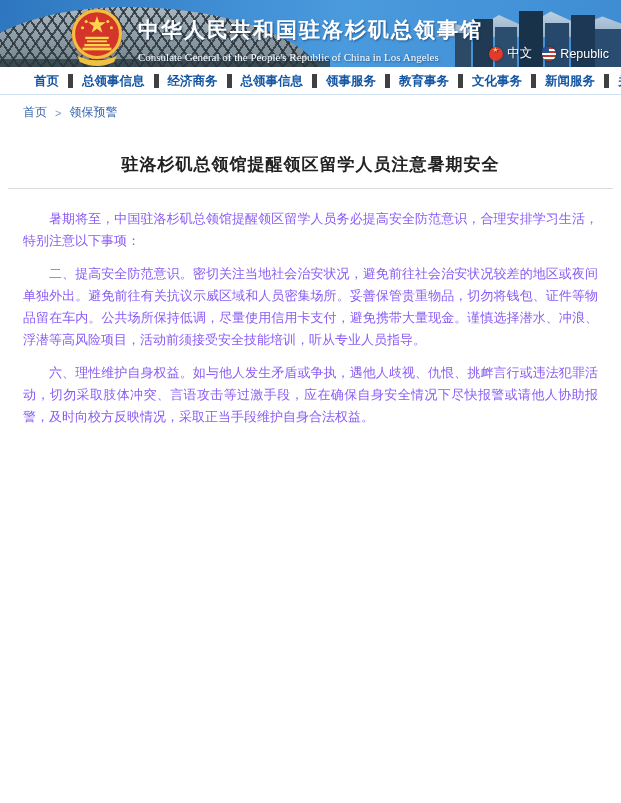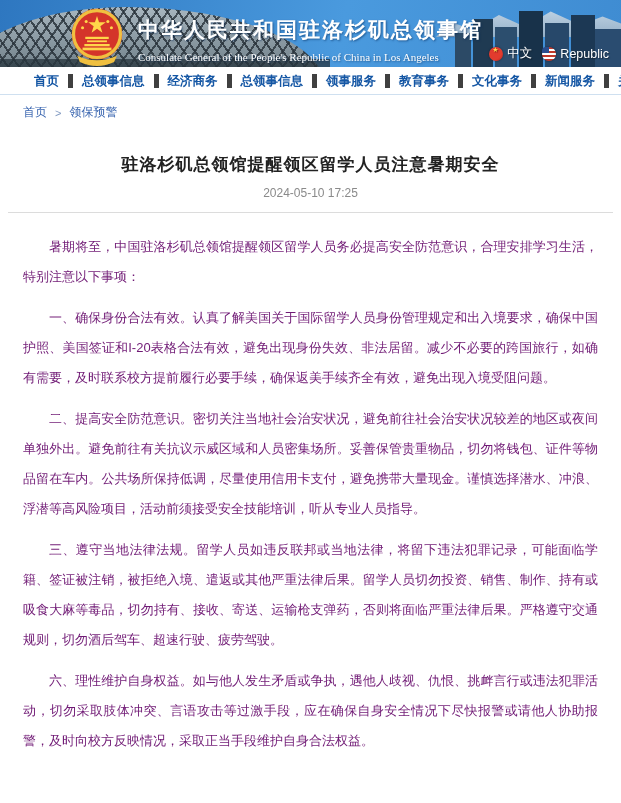--- a/index.html
+++ b/index.html
@@ -78,21 +78,21 @@
   }
   .breadcrumb .crumb { cursor:pointer; }
   .breadcrumb .sep { color:#7f98c0; font-size:11px; }
   
   .article-head { text-align:center; padding:26px 12px 0; }
   .article-title { font-size:17px; font-weight:bold; color:#222; letter-spacing:1px; }
   .article-date { font-size:12px; color:#8a8a8a; margin-top:10px; }
   .head-rule { border:none; border-top:1px solid #dcdcdc; margin:12px 8px 0; }
   .article-body { padding:8px 23px 0; }
   .article-body p {
-    font-size:13px; line-height:30px; color:#701a75;
+    font-size:13px; line-height:22px; color:#8b5cf6;
     text-indent:2em; margin:11px 0; text-align:justify;
   }
 </style>
 </head>
 <body>
 
 <div class="banner">
   <div class="stadium"></div>
   <div class="ground"></div>
   <div class="mountains"></div>
@@ -162,31 +162,28 @@
 </div>
 
 <div class="breadcrumb">
   <span class="crumb">首页</span>
   <span class="sep">&gt;</span>
   <span class="crumb">领保预警</span>
 </div>
 
 <div class="article-head">
   <div class="article-title">驻洛杉矶总领馆提醒领区留学人员注意暑期安全</div>
-  <div class="article-date">2024-05-10 17:25</div>
 </div>
 <hr class="head-rule">
 
 <div class="article-body">
 
     <p>暑期将至，中国驻洛杉矶总领馆提醒领区留学人员务必提高安全防范意识，合理安排学习生活，特别注意以下事项：</p>
 
-    <p>一、确保身份合法有效。认真了解美国关于国际留学人员身份管理规定和出入境要求，确保中国护照、美国签证和I-20表格合法有效，避免出现身份失效、非法居留。减少不必要的跨国旅行，如确有需要，及时联系校方提前履行必要手续，确保返美手续齐全有效，避免出现入境受阻问题。</p>
 
     <p>二、提高安全防范意识。密切关注当地社会治安状况，避免前往社会治安状况较差的地区或夜间单独外出。避免前往有关抗议示威区域和人员密集场所。妥善保管贵重物品，切勿将钱包、证件等物品留在车内。公共场所保持低调，尽量使用信用卡支付，避免携带大量现金。谨慎选择潜水、冲浪、浮潜等高风险项目，活动前须接受安全技能培训，听从专业人员指导。</p>
 
-    <p>三、遵守当地法律法规。留学人员如违反联邦或当地法律，将留下违法犯罪记录，可能面临学籍、签证被注销，被拒绝入境、遣返或其他严重法律后果。留学人员切勿投资、销售、制作、持有或吸食大麻等毒品，切勿持有、接收、寄送、运输枪支弹药，否则将面临严重法律后果。严格遵守交通规则，切勿酒后驾车、超速行驶、疲劳驾驶。</p>
 
 
 
     <p>六、理性维护自身权益。如与他人发生矛盾或争执，遇他人歧视、仇恨、挑衅言行或违法犯罪活动，切勿采取肢体冲突、言语攻击等过激手段，应在确保自身安全情况下尽快报警或请他人协助报警，及时向校方反映情况，采取正当手段维护自身合法权益。</p>
 
   </div>
 
 </body></html>

